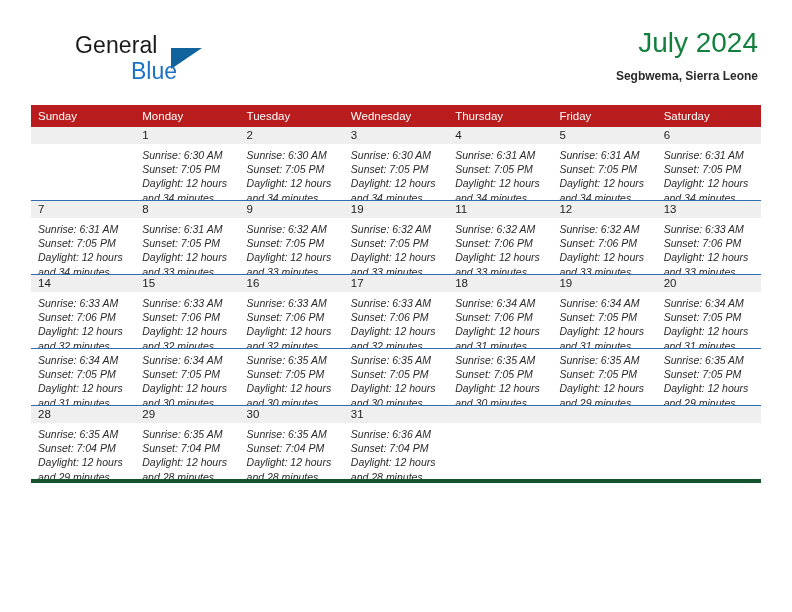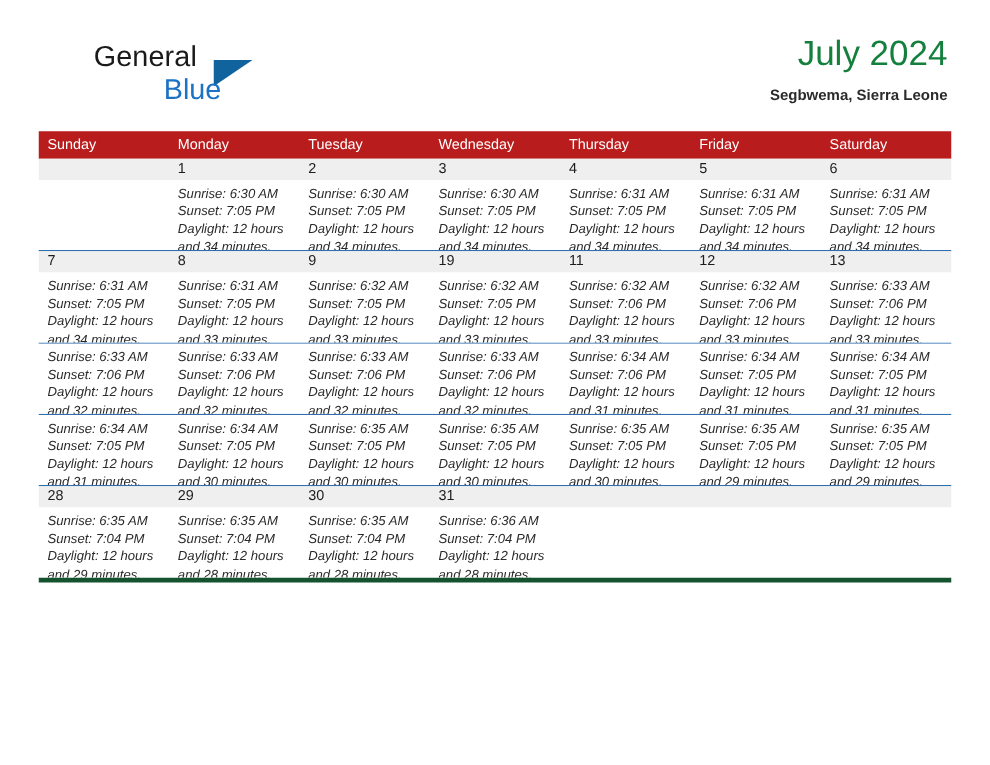--- a/index.html
+++ b/index.html
@@ -289,20 +289,29 @@
             </div>
             <div class="daycell">
               <div>Sunrise: 6:33 AM</div>
               <div>Sunset: 7:06 PM</div>
               <div>Daylight: 12 hours</div>
               <div>and 33 minutes.</div>
             </div>
           </div>
         </div>
         <div class="week">
+          <div class="week-numrow">
+            <div class="daynum">14</div>
+            <div class="daynum">15</div>
+            <div class="daynum">16</div>
+            <div class="daynum">17</div>
+            <div class="daynum">18</div>
+            <div class="daynum">19</div>
+            <div class="daynum">20</div>
+          </div>
           <div class="week-bodyrow">
             <div class="daycell">
               <div>Sunrise: 6:33 AM</div>
               <div>Sunset: 7:06 PM</div>
               <div>Daylight: 12 hours</div>
               <div>and 32 minutes.</div>
             </div>
             <div class="daycell">
               <div>Sunrise: 6:33 AM</div>
               <div>Sunset: 7:06 PM</div>

